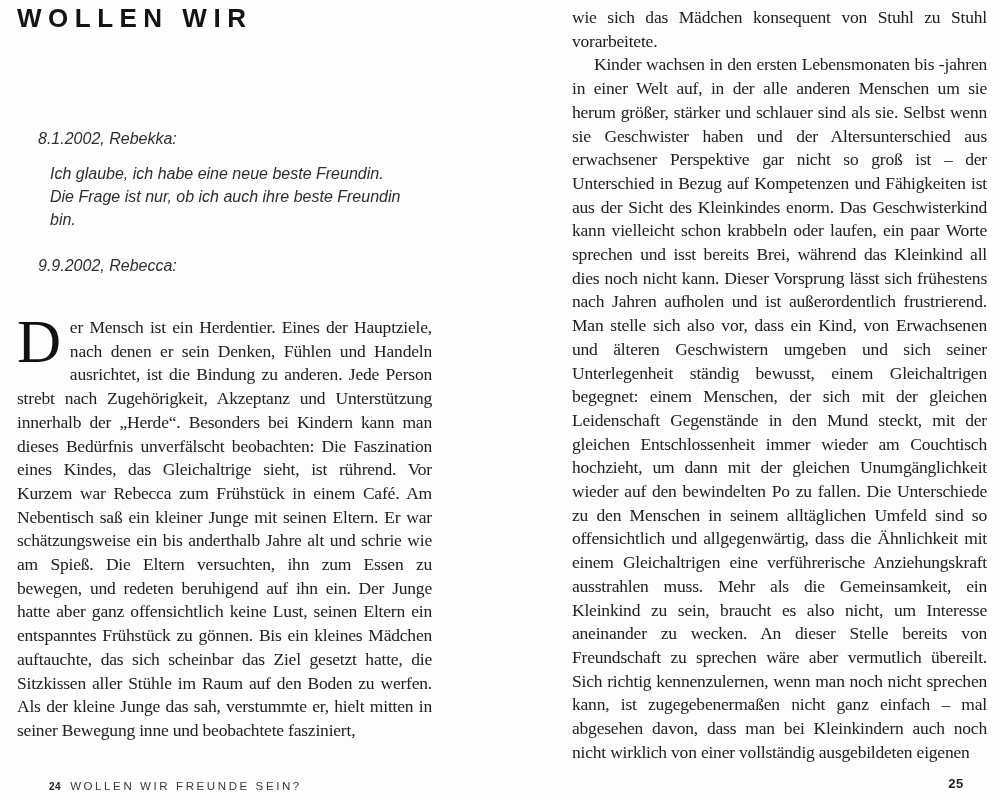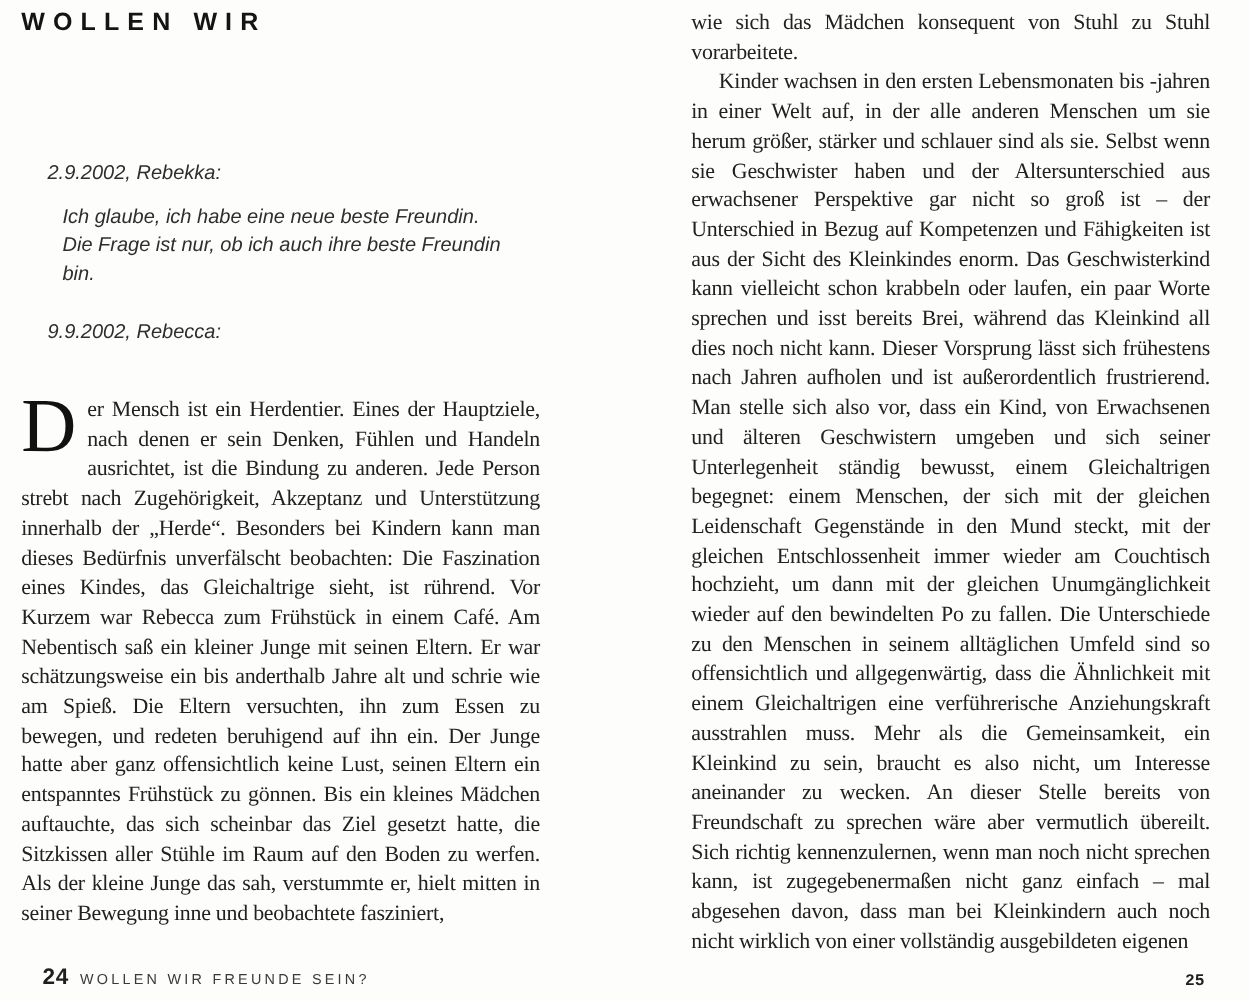--- a/index.html
+++ b/index.html
@@ -14,29 +14,29 @@
     font-family: "Liberation Serif", serif;
     position: relative;
     overflow: hidden;
   }
   .col {
     position: absolute;
     top: 0;
     height: 800px;
   }
   .col-left  { left: 17px;  width: 415px; }
-  .col-right { left: 553px; width: 415px; }
+  .col-right { left: 572px; width: 415px; }
 
   .chapter-title {
     position: absolute;
     top: 1px;
     left: 0;
     font-family: "Liberation Sans", sans-serif;
     font-weight: bold;
-    font-size: 20px;
+    font-size: 26px;
     line-height: 34px;
     letter-spacing: 6.5px;
     color: #141414;
   }
 
   .diary {
     position: absolute;
     top: 127px;
     left: 21px;
     width: 378px;
@@ -79,24 +79,25 @@
     left: 17px;
     bottom: 8px;
     font-family: "Liberation Sans", sans-serif;
     font-size: 11.5px;
     letter-spacing: 2.6px;
     color: #3a3a3a;
     white-space: nowrap;
   }
   .footer-left .pagenum {
     font-weight: bold;
-    font-size: 18px;
+    font-size: 10px;
     letter-spacing: 0.5px;
     color: #1f1f1f;
     margin-right: 9px;
+    margin-left: 15px;
   }
   .footer-right {
     position: absolute;
     left: 948px;
     bottom: 8px;
     font-family: Liberation Mono, monospace;
     font-weight: bold;
     font-size: 13px;
     color: #1f1f1f;
   }
@@ -105,21 +106,21 @@
 <body>
 
 <div class="col col-left">
 
   <div class="chapter-title">
     <div>WOLLEN WIR</div>
   </div>
 
   <div class="diary">
     <div class="diary-entry">
-      <p class="diary-heading">2.9.2002, Rebekka:</p>
+      <p class="diary-heading">8.1.2002, Rebekka:</p>
       <p class="diary-text">Ich glaube, ich habe eine neue beste Freundin. Die Frage ist nur, ob ich auch ihre beste Freundin bin.</p>
     </div>
     <div class="diary-entry">
       <p class="diary-heading">9.9.2002, Rebecca:</p>
     </div>
   </div>
 
   <div class="body-block body-left">
     <p><span class="dropcap">D</span><span>er Mensch ist ein Herdentier. Eines der Hauptziele, nach denen er sein Denken, Fühlen und Handeln ausrichtet, ist die Bindung zu anderen. Jede Person strebt nach Zugehörigkeit, Akzeptanz und Unterstützung innerhalb der „Herde“. Besonders bei Kindern kann man dieses Bedürfnis unverfälscht beobachten: Die Faszination eines Kindes, das Gleichaltrige sieht, ist rührend. Vor Kurzem war Rebecca zum Frühstück in einem Café. Am Nebentisch saß ein kleiner Junge mit seinen Eltern. Er war schätzungsweise ein bis anderthalb Jahre alt und schrie wie am Spieß. Die Eltern versuchten, ihn zum Essen zu bewegen, und redeten beruhigend auf ihn ein. Der Junge hatte aber ganz offensichtlich keine Lust, seinen Eltern ein entspanntes Frühstück zu gönnen. Bis ein kleines Mädchen auftauchte, das sich scheinbar das Ziel gesetzt hatte, die Sitzkissen aller Stühle im Raum auf den Boden zu werfen. Als der kleine Junge das sah, verstummte er, hielt mitten in seiner Bewegung inne und beobachtete fasziniert,</span></p>
   </div>

